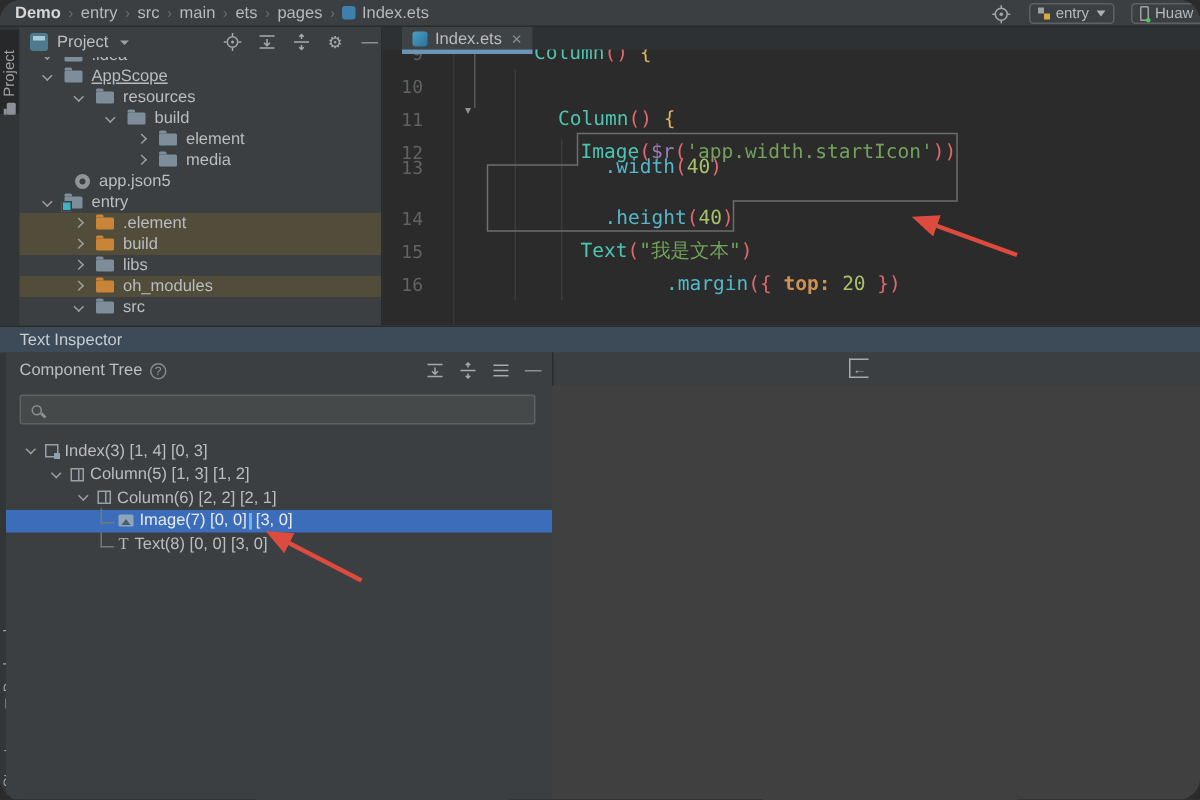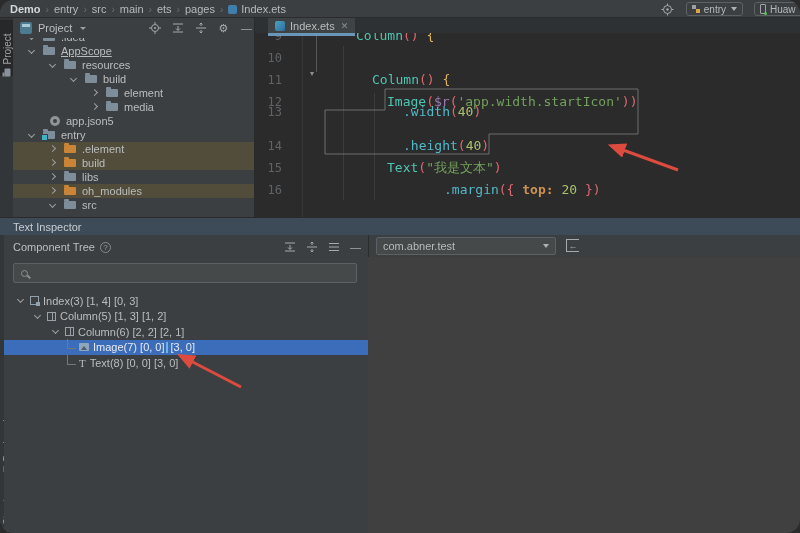--- a/index.html
+++ b/index.html
@@ -404,24 +404,20 @@
         <div class="ctrow" style="top: 120px; left: 63px;">
           <span class="ct-conn"></span>
           <span style="width: 3px;"></span>
           <span class="ic-text">T</span>
           <span class="ctlabel">Text(8) [0, 0] [3, 0]</span>
         </div>
       </div>
   </div>
 
   <div class="prev-toolbar">
-    <div class="pkg-dd">
-      <span>com.abner.test</span>
-      <span class="dd-arrow"></span>
-    </div>
     <span class="export-ico">←</span>
   </div>
 
   <svg class="overlay">
     <defs>
       <marker id="arrowhead" markerWidth="6" markerHeight="5" refX="4.5" refY="2.5" orient="auto">
         <path d="M0,0 L6,2.5 L0,5 Z" fill="#dc4b3e"></path>
       </marker>
     </defs>
     <path d="M385,89 H638 V134 H489 V154 H325 V110 H385 Z" fill="none" stroke="#6e6e6e" stroke-width="1"></path>

